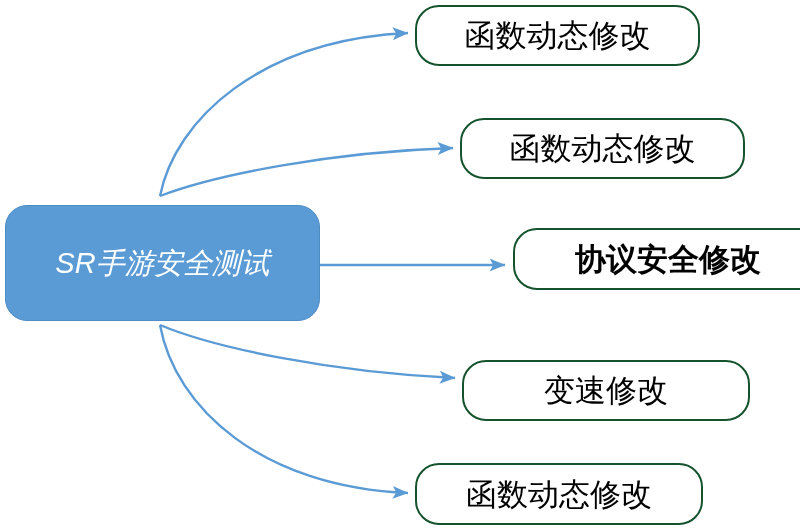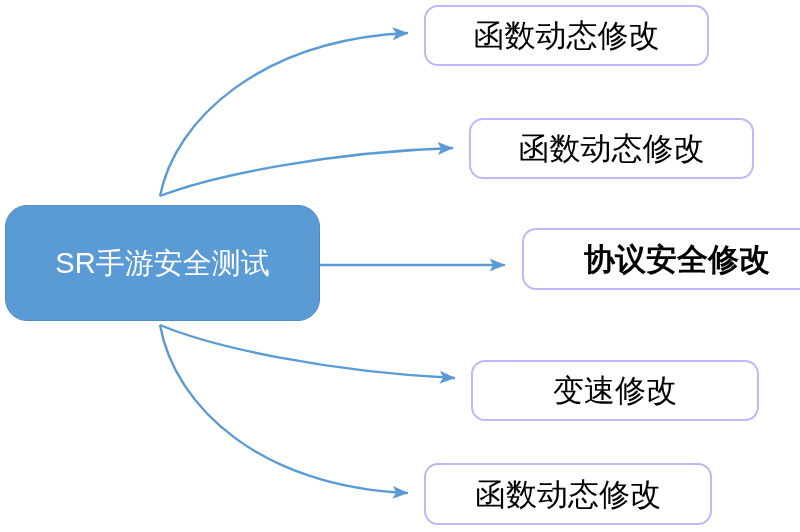--- a/index.html
+++ b/index.html
@@ -33,28 +33,28 @@
     line-height: 1;
   }
   .node-root {
     background: #5B9BD5;
     border: 1px solid #4E8CC4;
     border-radius: 22px;
     color: #ffffff;
     font-size: 29px;
     letter-spacing: 0px;
     box-shadow: 0 0 0 0 rgba(0,0,0,0);
+    font-style: italic;
   }
   .node-leaf {
     background: #ffffff;
-    border: 2px solid #c4b5fd;
-    border-radius: 14px;
+    border: 2px solid #14532d;
+    border-radius: 24px;
     color: #000000;
     font-size: 31px;
-    margin-left: 9px;
   }
   .node-label {
     display: block;
     white-space: nowrap;
   }
 </style>
 </head>
 <body>
 
 <div id="canvas">

